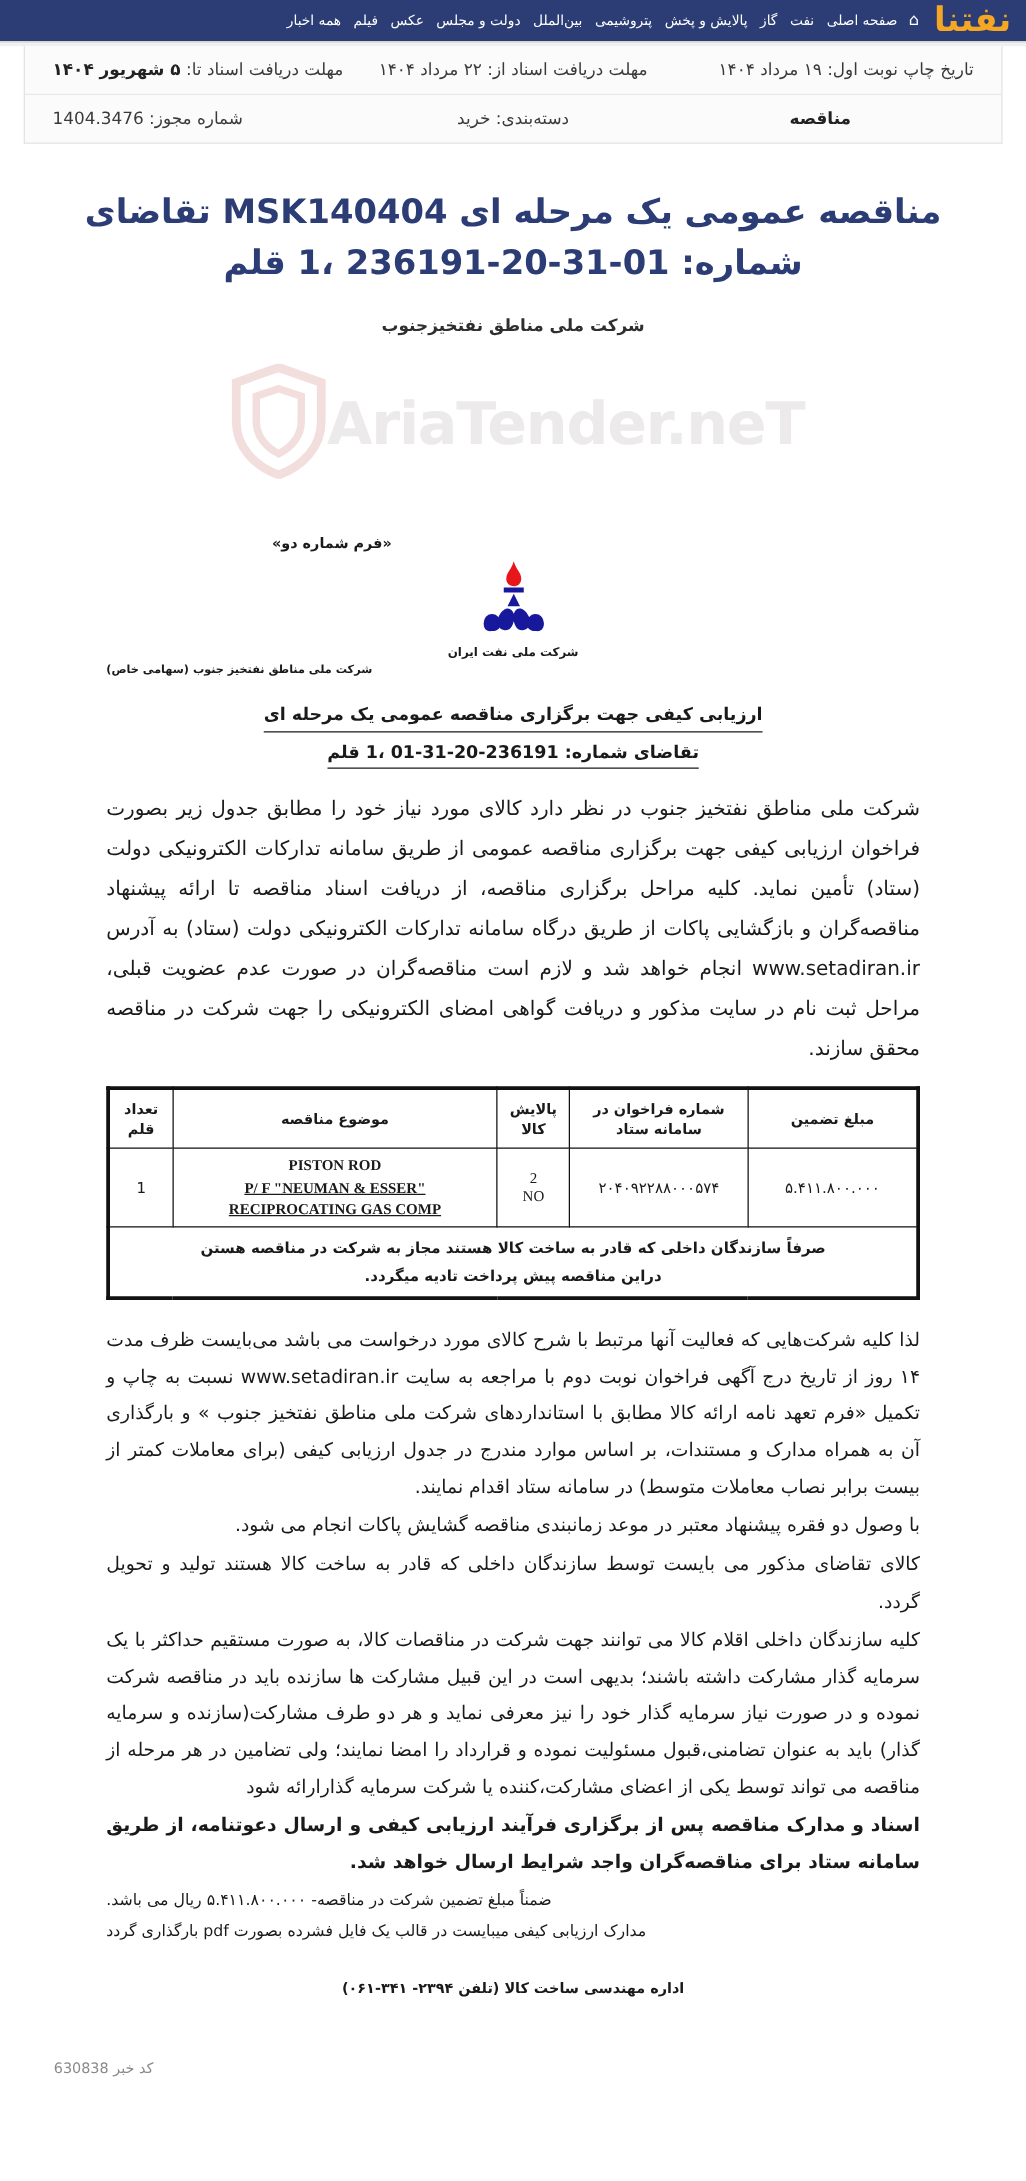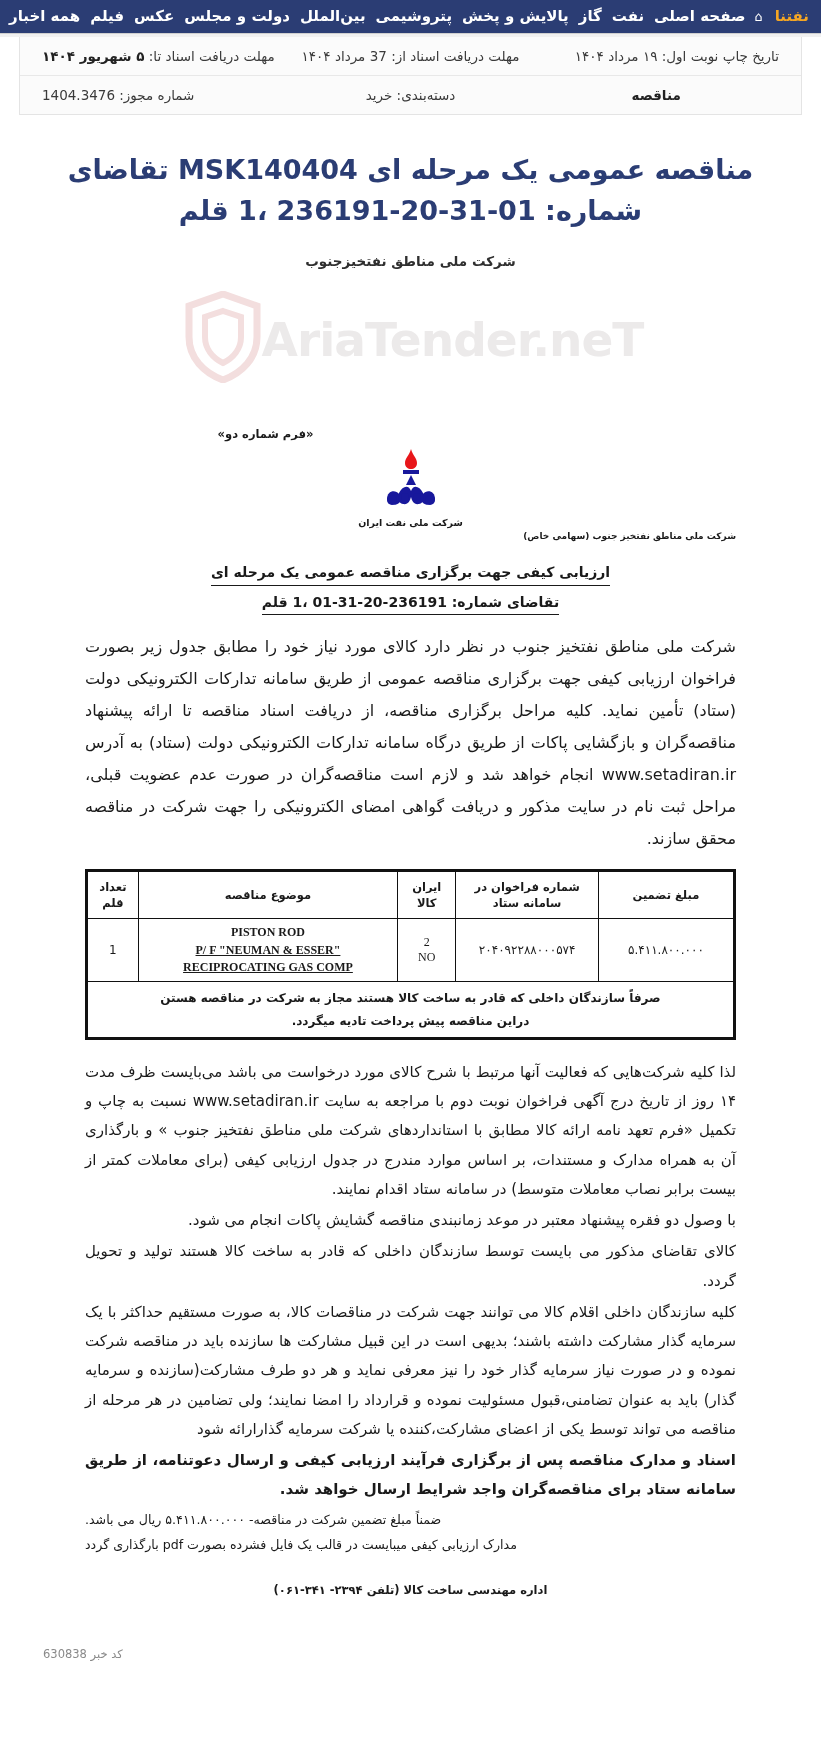--- a/index.html
+++ b/index.html
@@ -16,37 +16,37 @@
     height: 33px;
     display: flex;
     align-items: center;
     justify-content: flex-start;
     direction: rtl;
     padding: 0 6px 0 4px;
     overflow: hidden;
   }
   .brand {
     color: #f5a623;
-    font-size: 15px;
+    font-size: 27px;
     font-weight: bold;
     letter-spacing: -1px;
     padding: 0 6px 0 10px;
     white-space: nowrap;
     line-height: 1;
   }
   .home-icon {
     color: #ffffff;
     font-size: 13px;
     margin: 0 2px 0 4px;
     line-height: 1;
   }
   .nav-item {
     color: #ffffff;
-    font-size: 15px;
-    font-weight: bold;
+    font-size: 11px;
+    font-weight: normal;
     white-space: nowrap;
     padding: 0 5px;
     line-height: 1;
     text-decoration: none;
   }
   .navbar-underline {
     height: 4px;
     background: #f0f0f0;
     border-top: 1px solid #cfcfcf;
   }
@@ -131,21 +131,21 @@
   .logo-block { text-align: center; margin: 4px 0 6px 0; }
   .nioc-logo { display: inline-block; }
   .org-line1 {
     text-align: center;
     font-size: 9.5px;
     font-weight: bold;
     letter-spacing: 0.2px;
     margin-top: 4px;
   }
   .org-line2 {
-    text-align: right;
+    text-align: left;
     font-size: 9px;
     font-weight: bold;
     margin-top: 3px;
     margin-bottom: 22px;
   }
   .scan-h1, .scan-h2 {
     text-align: left;
     font-weight: bold;
     font-size: 14px;
     margin: 0 auto 7px auto;
@@ -250,21 +250,21 @@
   <a class="nav-item">دولت و مجلس</a>
   <a class="nav-item">عکس</a>
   <a class="nav-item">فیلم</a>
   <a class="nav-item">همه اخبار</a>
 </div>
 <div class="navbar-underline"></div>
 
 <div class="meta-wrap">
   <div class="meta-row">
     <div class="meta-cell c1">تاریخ چاپ نوبت اول: ۱۹ مرداد ۱۴۰۴</div>
-    <div class="meta-cell c2">مهلت دریافت اسناد از: 37 مرداد ۱۴۰۴</div>
+    <div class="meta-cell c2">مهلت دریافت اسناد از: ۲۲ مرداد ۱۴۰۴</div>
     <div class="meta-cell c3">
       <span>مهلت دریافت اسناد تا: </span><span class="meta-strong">۵ شهریور ۱۴۰۴</span>
     </div>
   </div>
   <div class="meta-row">
     <div class="meta-cell c1 meta-strong">مناقصه</div>
     <div class="meta-cell c2">دسته‌بندی: خرید</div>
     <div class="meta-cell c3">شماره مجوز: 1404.3476</div>
   </div>
 </div>
@@ -310,21 +310,21 @@
     <div class="scan-h1">ارزیابی کیفی جهت برگزاری مناقصه عمومی یک  مرحله ای</div>
     <div class="scan-h2">تقاضای شماره: 236191-20-31-01 ،1 قلم</div>
 
     <p class="scan-p">شرکت ملی مناطق نفتخیز جنوب در نظر دارد کالای مورد نیاز خود را مطابق جدول زیر بصورت فراخوان ارزیابی کیفی جهت برگزاری مناقصه عمومی از طریق سامانه تدارکات الکترونیکی دولت (ستاد) تأمین نماید. کلیه مراحل برگزاری مناقصه، از دریافت اسناد مناقصه تا ارائه پیشنهاد مناقصه‌گران و بازگشایی پاکات از طریق درگاه سامانه تدارکات الکترونیکی دولت (ستاد) به آدرس www.setadiran.ir انجام خواهد شد و لازم است مناقصه‌گران در صورت عدم عضویت قبلی، مراحل ثبت نام در سایت مذکور و دریافت گواهی امضای الکترونیکی را جهت شرکت در مناقصه محقق سازند.</p>
 
     <table class="tender">
       <thead>
         <tr>
           <th class="col-guarantee">مبلغ تضمین</th>
           <th class="col-callno">شماره فراخوان در سامانه ستاد</th>
-          <th class="col-qty">ایران کالا</th>
+          <th class="col-qty">پالایش کالا</th>
           <th class="col-subject">موضوع مناقصه</th>
           <th class="col-radif">تعداد قلم</th>
         </tr>
       </thead>
       <tbody>
         <tr>
           <td class="num-cell">۵.۴۱۱.۸۰۰.۰۰۰</td>
           <td class="num-cell">۲۰۴۰۹۲۲۸۸۰۰۰۵۷۴</td>
           <td class="qty-cell">
             <div>2</div>

